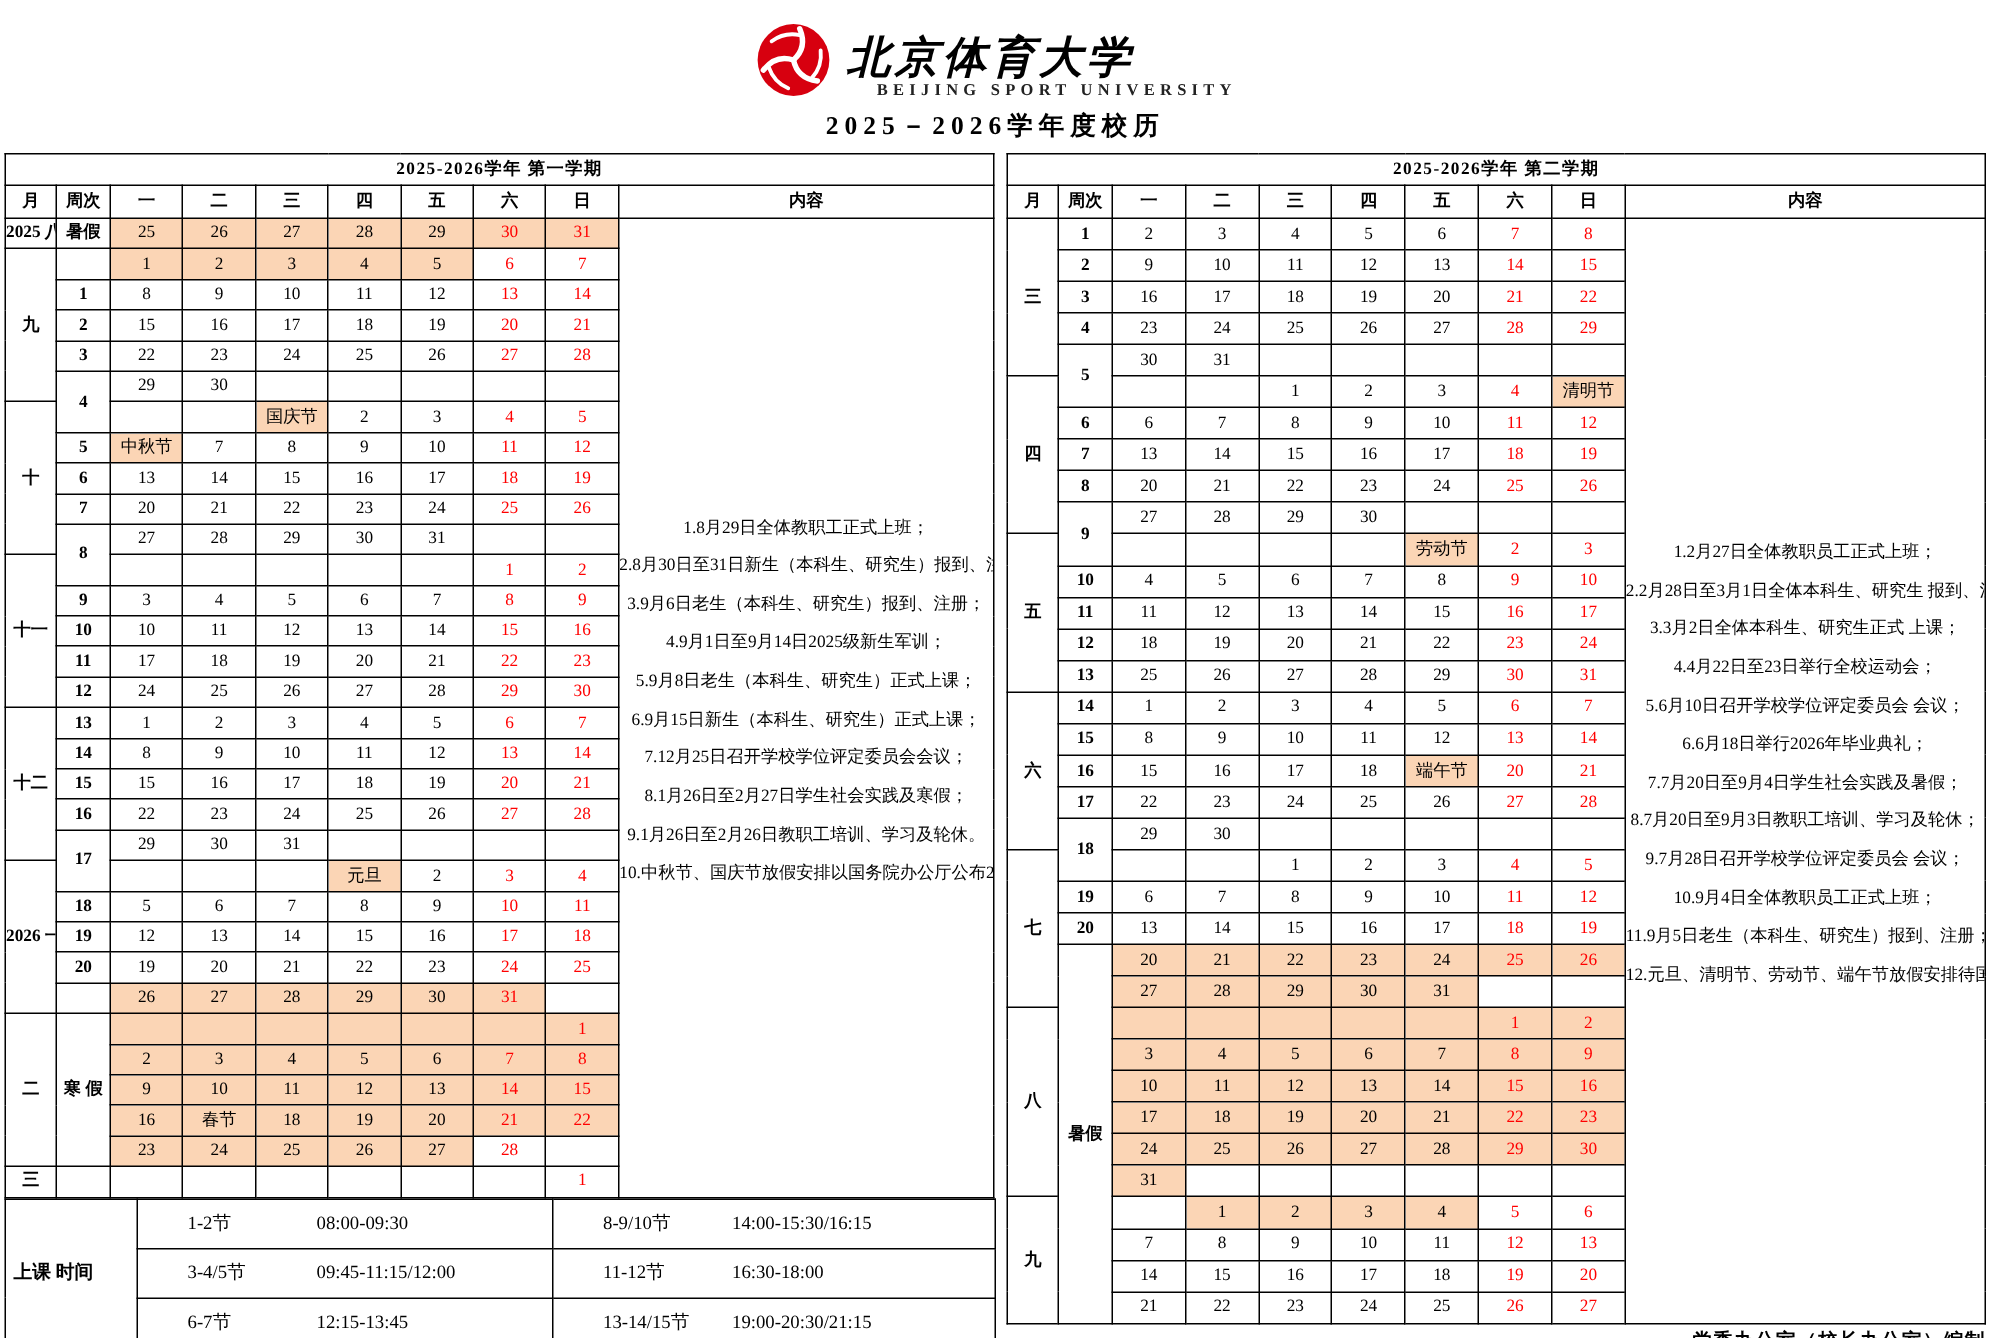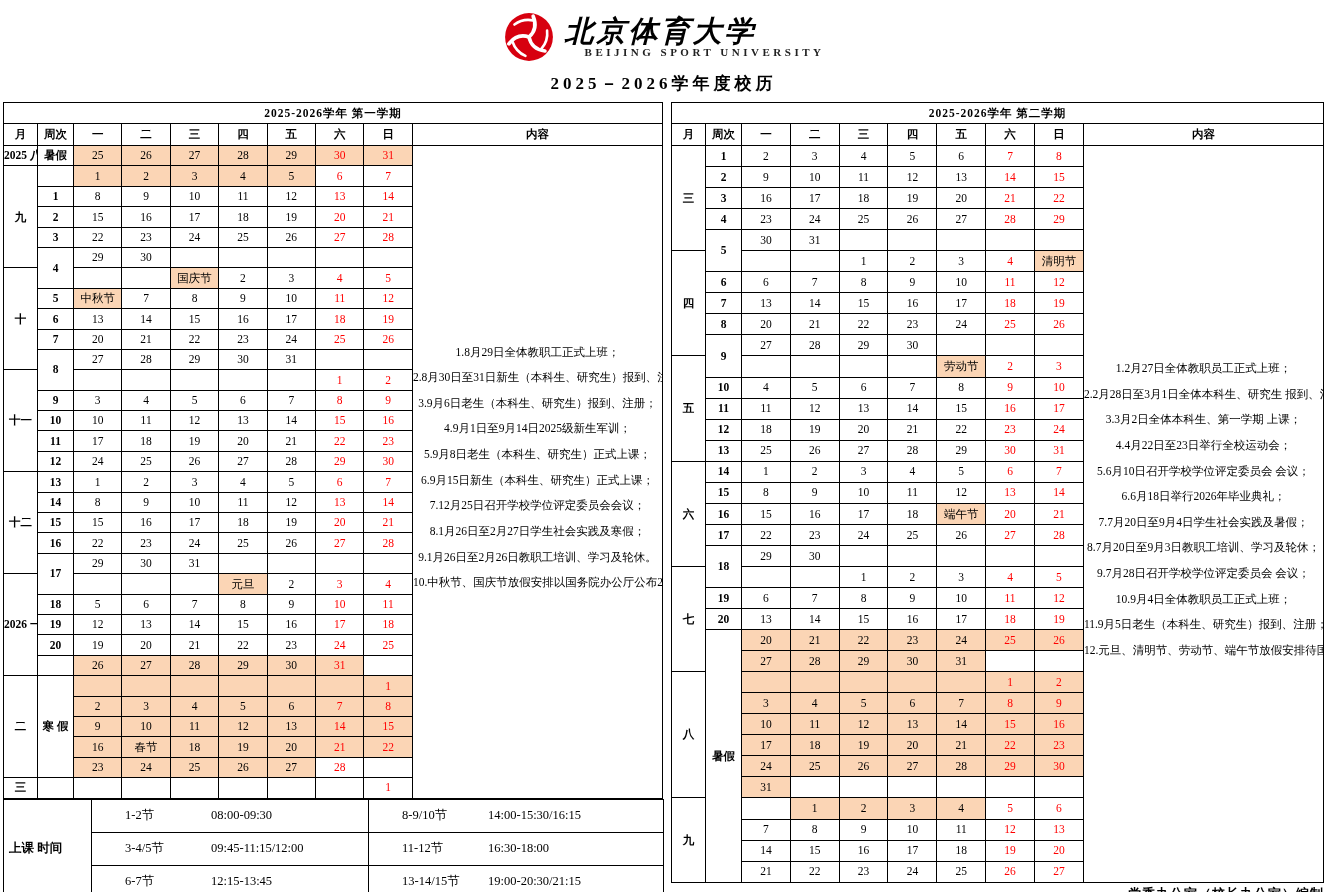--- a/index.html
+++ b/index.html
@@ -1,20 +1,20 @@
 <!DOCTYPE html>
 <html><head>
 <meta charset="utf-8">
 <style>
   html,body{margin:0;padding:0;background:#fff;}
   .page{position:relative;width:1327px;height:892px;background:#fff;overflow:hidden;
         font-family:"Liberation Serif","DejaVu Serif",serif;color:#000;}
   
   .masthead{text-align:center;padding-top:8px;}
-  .logo-row{display:flex;justify-content:center;align-items:center;gap:10px;height:58px;}
+  .logo-row{display:flex;justify-content:center;align-items:flex-end;gap:10px;height:58px;}
   .logo{width:52px;height:52px;display:inline-block;}
   .logo-text{display:inline-block;text-align:left;}
   .uni-cn{display:block;font-size:29px;font-weight:bold;letter-spacing:3px;font-style:italic;line-height:1.05;}
   .uni-en{display:block;font-size:11px;font-weight:bold;letter-spacing:3.5px;color:#222;margin-left:20px;}
   .doc-title{font-size:17px;font-weight:bold;letter-spacing:4px;margin-top:6px;}
   
   .cols{display:flex;align-items:flex-start;gap:7px;padding-left:3px;margin-top:7px;}
   table.cal,table.sched{border-collapse:collapse;table-layout:fixed;}
   table.cal td,table.sched td{border:1px solid #000;text-align:center;vertical-align:middle;
        padding:0;font-size:11.5px;overflow:hidden;white-space:nowrap;line-height:1.1;}
@@ -496,21 +496,21 @@
                 <td class="day">2</td>
                 <td class="day">3</td>
                 <td class="day">4</td>
                 <td class="day">5</td>
                 <td class="day">6</td>
                 <td class="day red">7</td>
                 <td class="day red">8</td>
                 <td class="notes" rowspan="35">
                   <p>1.2月27日全体教职员工正式上班；</p>
                   <p>2.2月28日至3月1日全体本科生、研究生 报到、注册；</p>
-                  <p>3.3月2日全体本科生、第一学期 上课；</p>
+                  <p>3.3月2日全体本科生、研究生正式 上课；</p>
                   <p>4.4月22日至23日举行全校运动会；</p>
                   <p>5.6月10日召开学校学位评定委员会 会议；</p>
                   <p>6.6月18日举行2026年毕业典礼；</p>
                   <p>7.7月20日至9月4日学生社会实践及暑假；</p>
                   <p>8.7月20日至9月3日教职工培训、学习及轮休；</p>
                   <p>9.7月28日召开学校学位评定委员会 会议；</p>
                   <p>10.9月4日全体教职员工正式上班；</p>
                   <p>11.9月5日老生（本科生、研究生）报到、注册；</p>
                   <p>12.元旦、清明节、劳动节、端午节放假安排待国务院办公厅公布2026年节假日安排后另行通知。</p>
                 </td>

